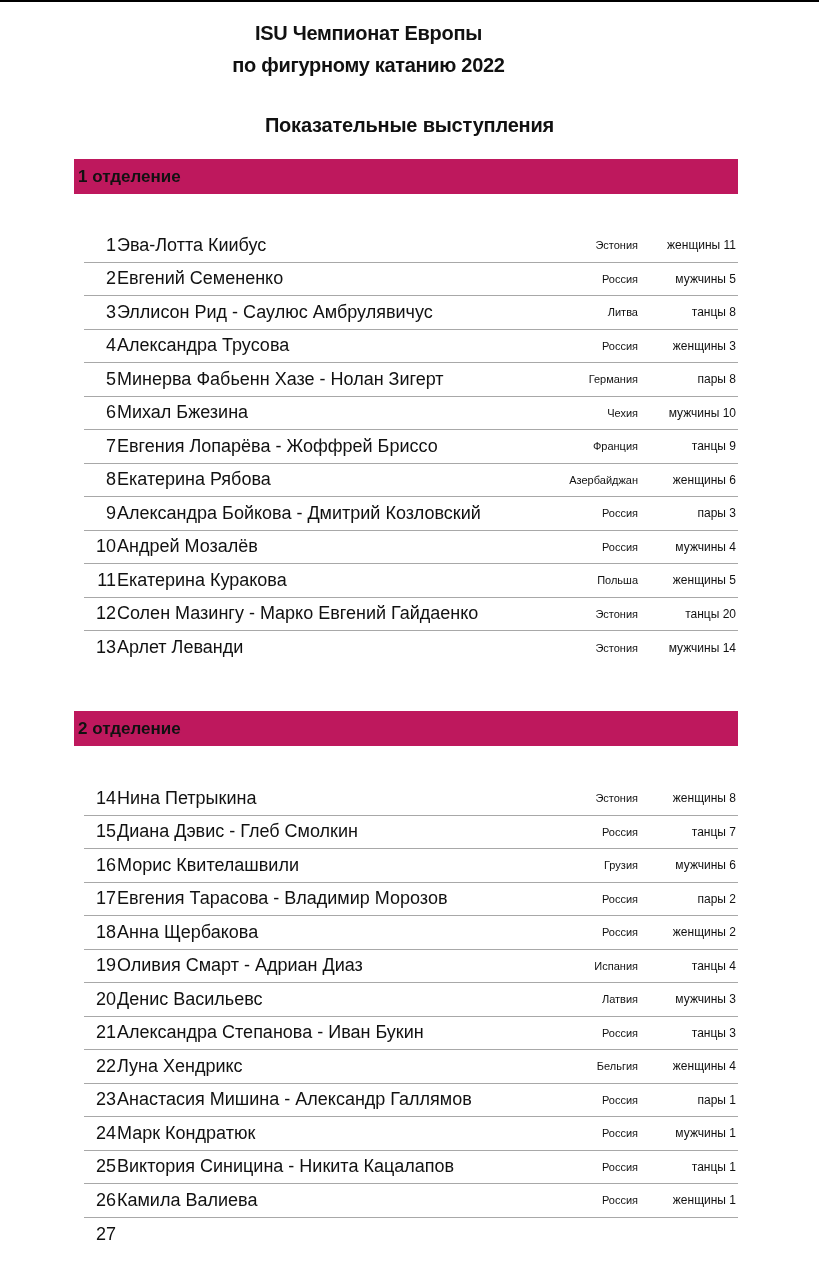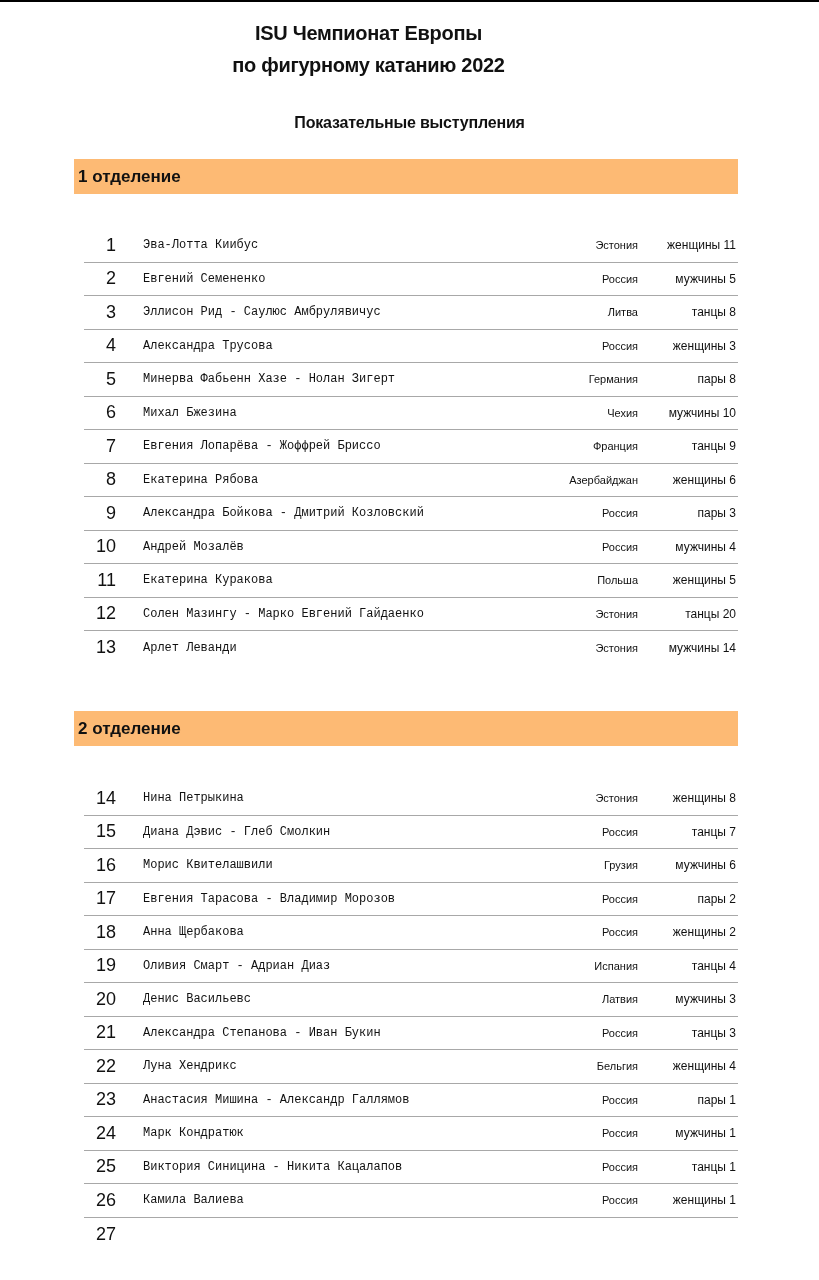--- a/index.html
+++ b/index.html
@@ -9,35 +9,35 @@
     border-top: 2px solid #000; box-sizing: border-box;
   }
   .title {
     position: absolute; left: 0; width: 737px; text-align: center;
     font-weight: bold; font-size: 20px; letter-spacing: -0.3px;
   }
   #t1 { top: 20px; }
   #t2 { top: 52px; }
   .subtitle {
     position: absolute; top: 112px; left: 0; width: 819px; text-align: center;
-    font-weight: bold; font-size: 16px; letter-spacing: -0.2px;
+    font-weight: bold; font-size: 20px; letter-spacing: -0.2px;
   }
   .section-header {
     position: absolute; left: 74px; width: 664px; height: 35px;
-    background: #fdba74; font-weight: bold; font-size: 17px;
+    background: #be185d; font-weight: bold; font-size: 17px;
     line-height: 35px; padding-left: 4px; box-sizing: border-box;
   }
   .rows { position: absolute; left: 84px; width: 654px; }
   .row {
     height: 33.5px; display: flex; align-items: center;
     border-bottom: 1.5px solid #a8a8a8; box-sizing: border-box; position: relative;
   }
   .row.last { border-bottom: none; }
   .num { width: 32px; text-align: right; font-size: 18px; }
-  .name { margin-left: 27px; font-size: 12px; flex: 1; white-space: nowrap; font-family: Liberation Mono, monospace; }
+  .name { margin-left: 1px; font-size: 18px; flex: 1; white-space: nowrap; }
   .country { position: absolute; right: 100px; font-size: 11px; text-align: center; }
   .cat { position: absolute; right: 2px; font-size: 12px; text-align: right; }
 </style>
 </head>
 <body>
 
 <div class="title" id="t1">ISU Чемпионат Европы</div>
 <div class="title" id="t2">по фигурному катанию 2022</div>
 <div class="subtitle">Показательные выступления</div>
 

